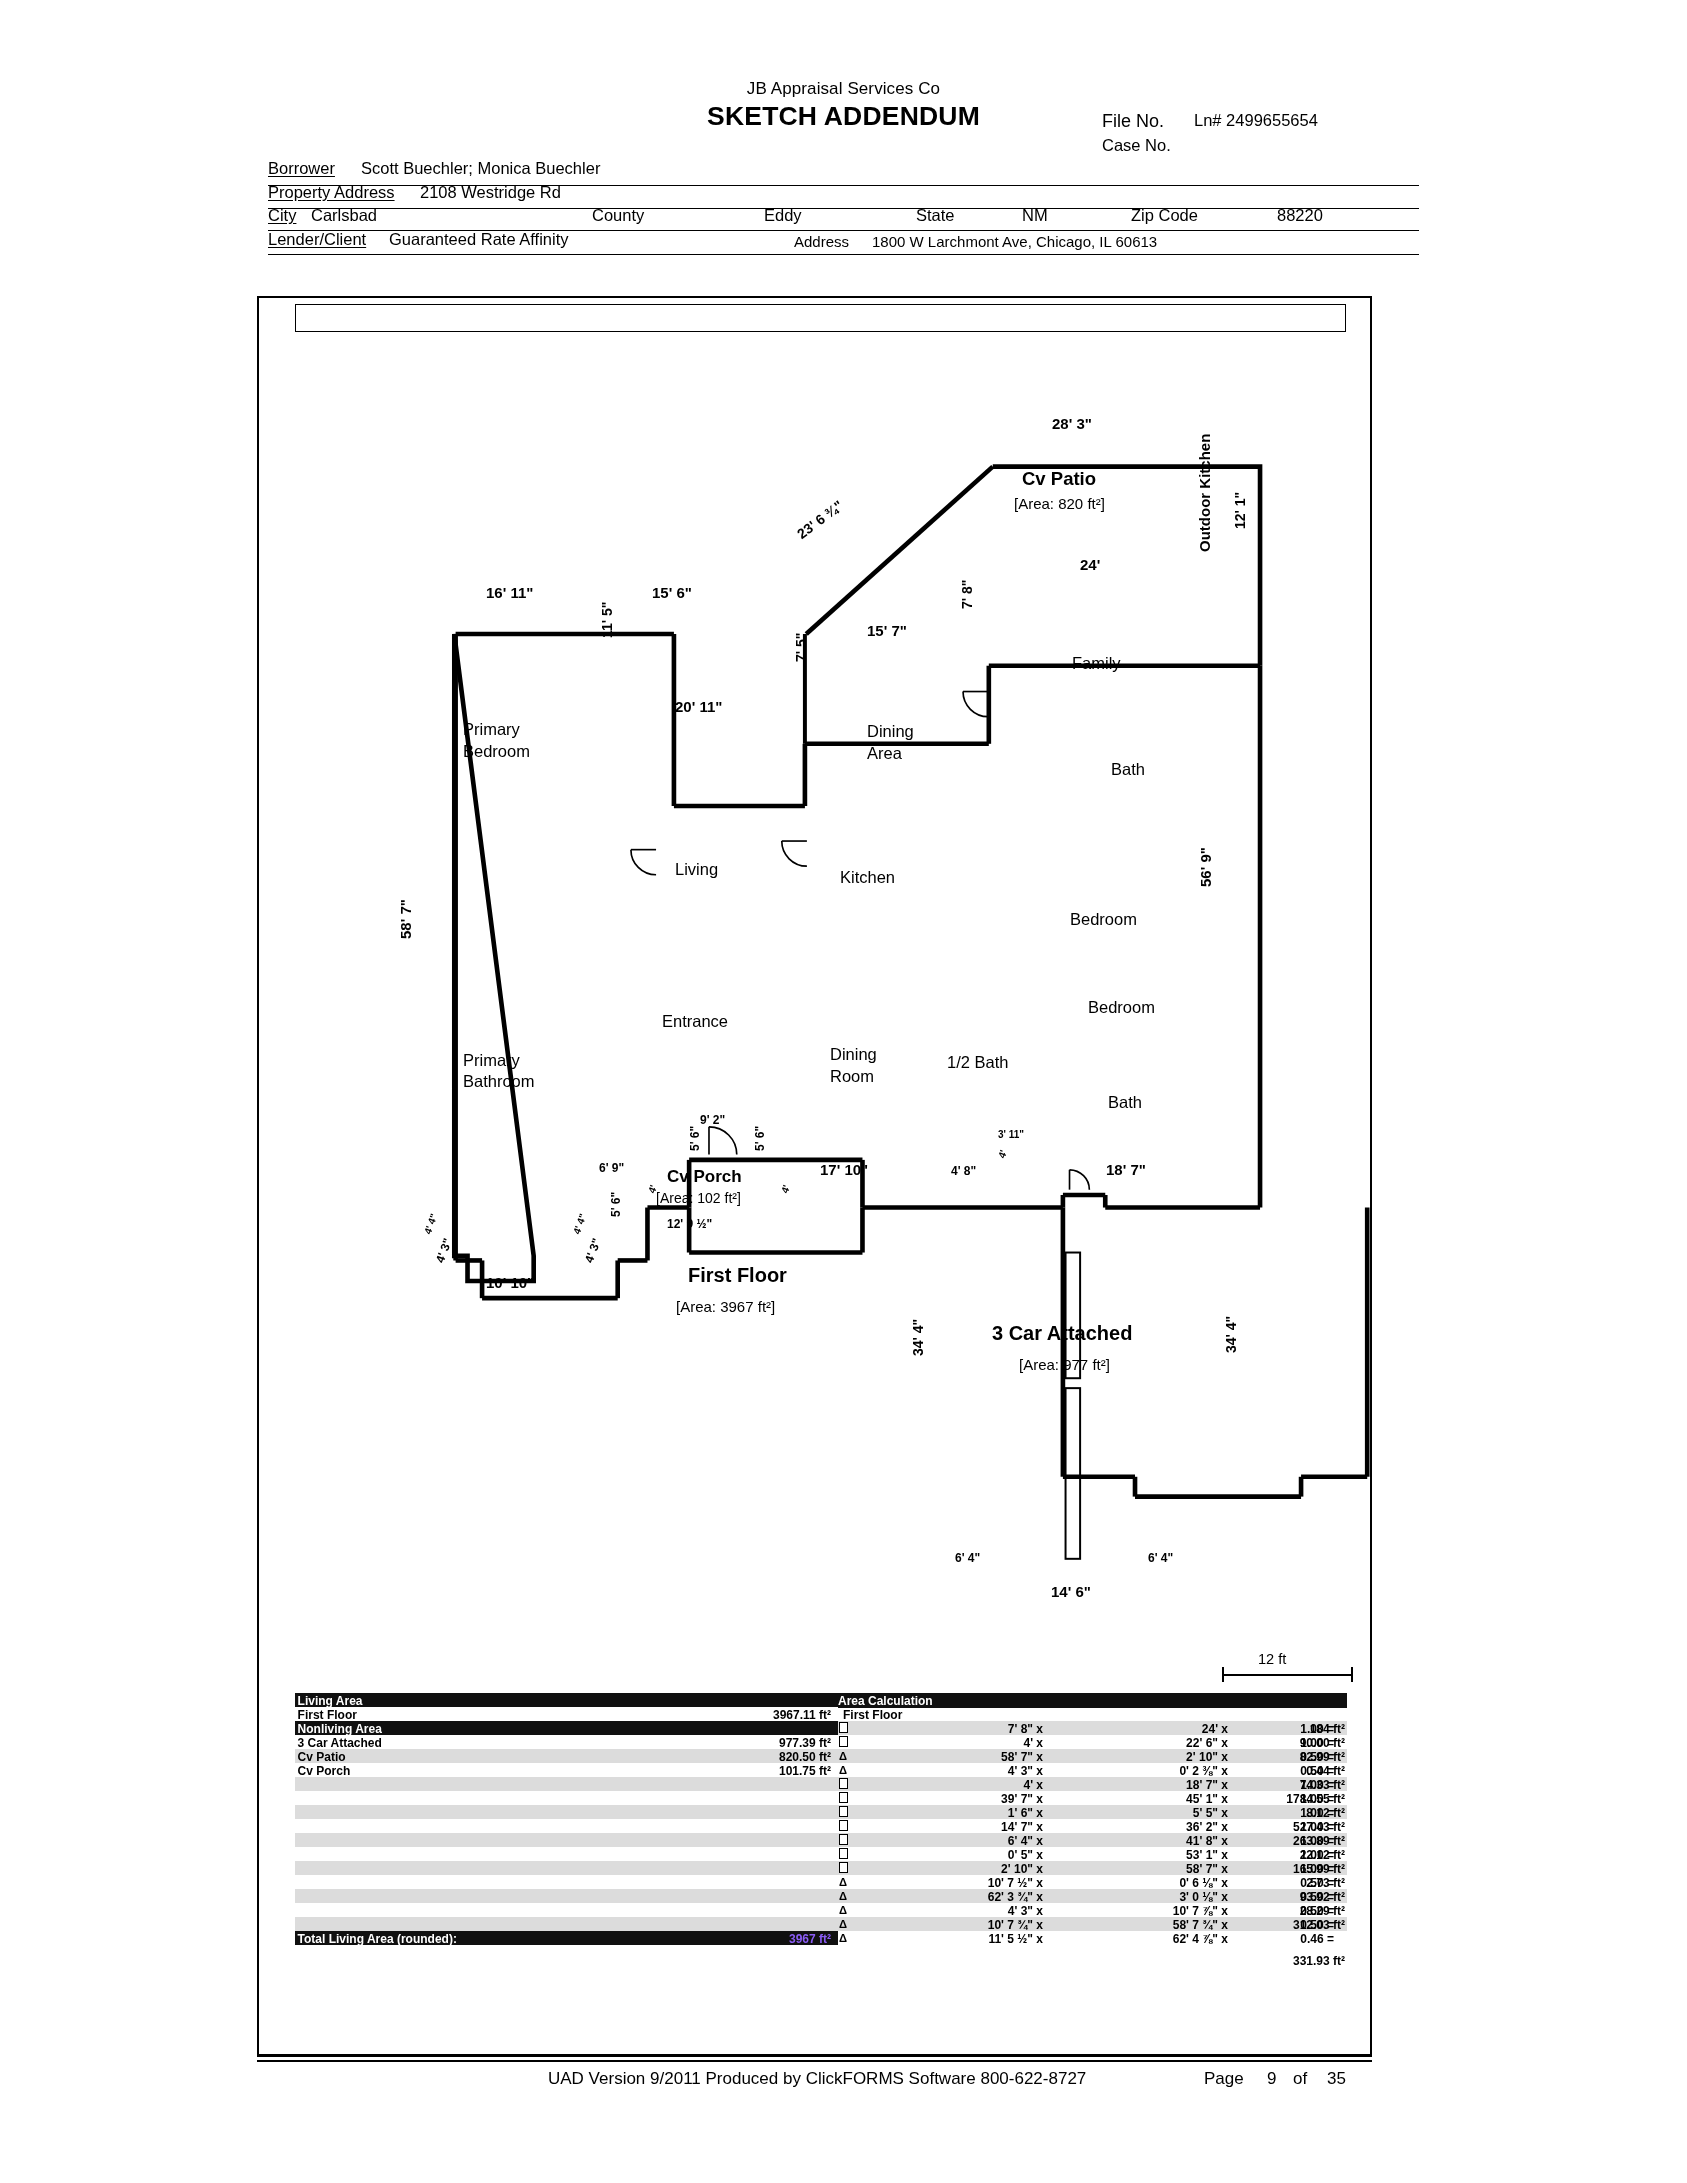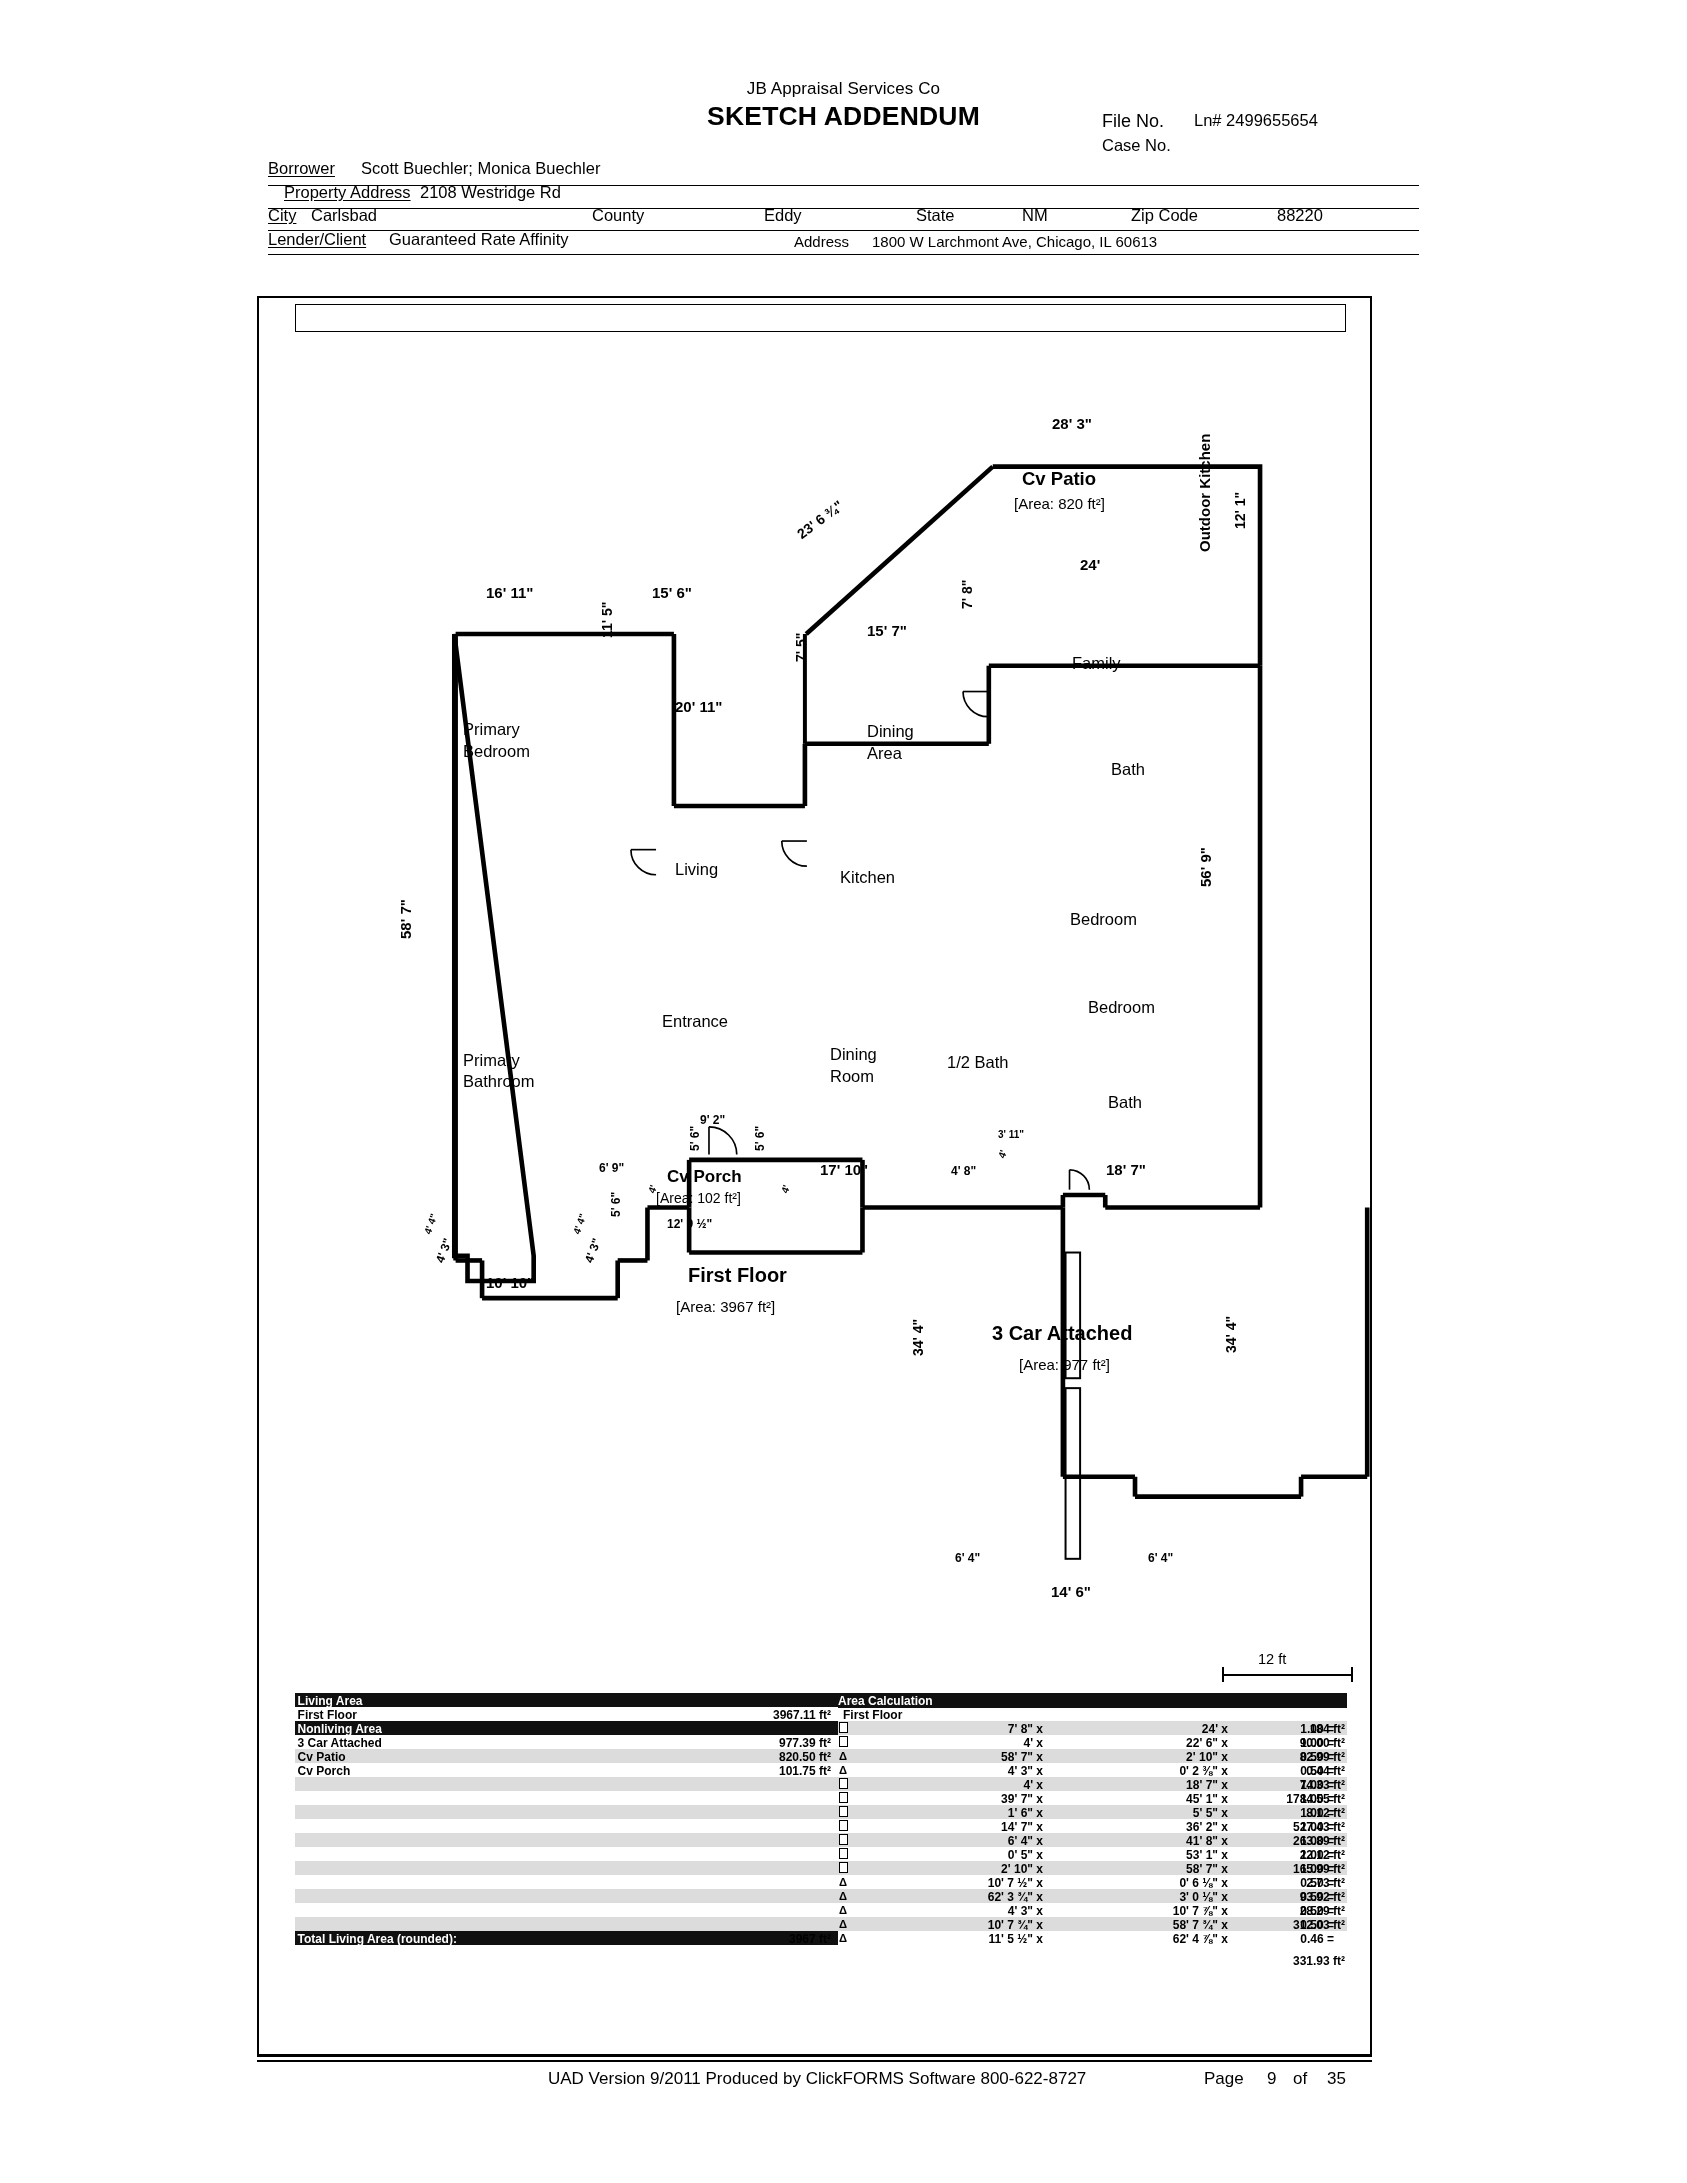--- a/index.html
+++ b/index.html
@@ -87,21 +87,21 @@
     <div class="doctitle">SKETCH ADDENDUM</div>
     <div class="fileno-lbl">File No.</div>
     <div class="fileno-val">Ln# 2499655654</div>
     <div class="caseno-lbl">Case No.</div>
     <div class="caseno-val"></div>
 
     <div class="flbl u" style="top:159px;left:268px">Borrower</div>
     <div class="fval" style="top:159px;left:361px">Scott Buechler; Monica Buechler</div>
     <div class="frule" style="top:185px"></div>
 
-    <div class="flbl u" style="top:183px;left:284px">Property Address</div>
+    <div class="flbl u" style="top:183px;left:268px">Property Address</div>
     <div class="fval" style="top:183px;left:420px">2108 Westridge Rd</div>
     <div class="frule" style="top:208px"></div>
 
     <div class="flbl u" style="top:206px;left:268px">City</div>
     <div class="fval" style="top:206px;left:311px">Carlsbad</div>
     <div class="flbl" style="top:206px;left:592px">County</div>
     <div class="fval" style="top:206px;left:764px">Eddy</div>
     <div class="flbl" style="top:206px;left:916px">State</div>
     <div class="fval" style="top:206px;left:1022px">NM</div>
     <div class="flbl" style="top:206px;left:1131px">Zip Code</div>
@@ -460,21 +460,21 @@
         <div class="trow">
           <div style="position: absolute; left: 0px; top: 0px; width: 543px; height: 14px; background: rgb(255, 255, 255);"></div>
           <div style="position: absolute; left: 0px; top: 0px; width: 543px; height: 14px; background: rgb(16, 16, 16);"></div>
           <div style="position: absolute; left: 543px; top: 0px; right: 0px; height: 14px; background: rgb(255, 255, 255);"></div>
           <div class="tsym">Δ</div>
           <div class="c1">11' 5 ½" x</div>
           <div class="c2">62' 4 ⅞" x</div>
           <div class="c3">0.46 =</div>
           <div class="c4" style="left: 926px; width: 124px; margin-top: 22px;">331.93 ft²</div>
           <div class="cellL" style="color: rgb(255, 255, 255);">Total Living Area (rounded):</div>
-          <div class="cellArea" style="color: #000000;">3967 ft²</div>
+          <div class="cellArea" style="color: #8b5cf6;">3967 ft²</div>
         </div>
       </div>
   </div>
 
   <div id="footrule1"></div>
   <div id="footrule2"></div>
   <div id="footer">
     <div class="ftxt" style="left:548px;top:0">UAD Version 9/2011 Produced by ClickFORMS Software 800-622-8727</div>
     <div class="ftxt" style="left:1204px;top:0">Page</div>
     <div class="ftxt" style="left:1267px;top:0">9</div>

